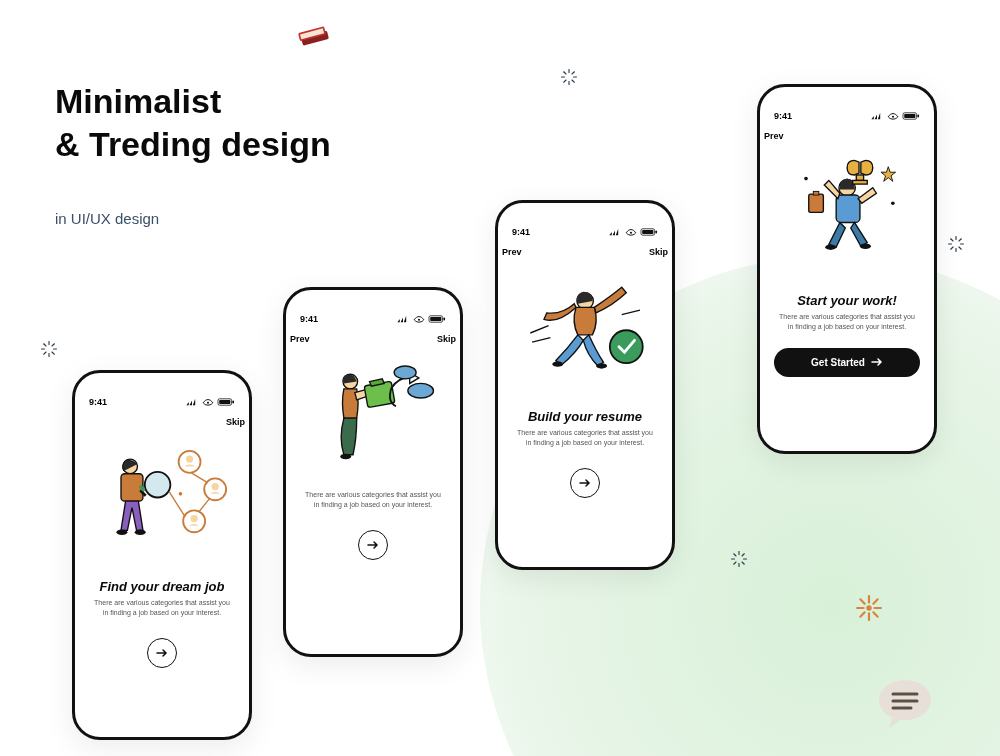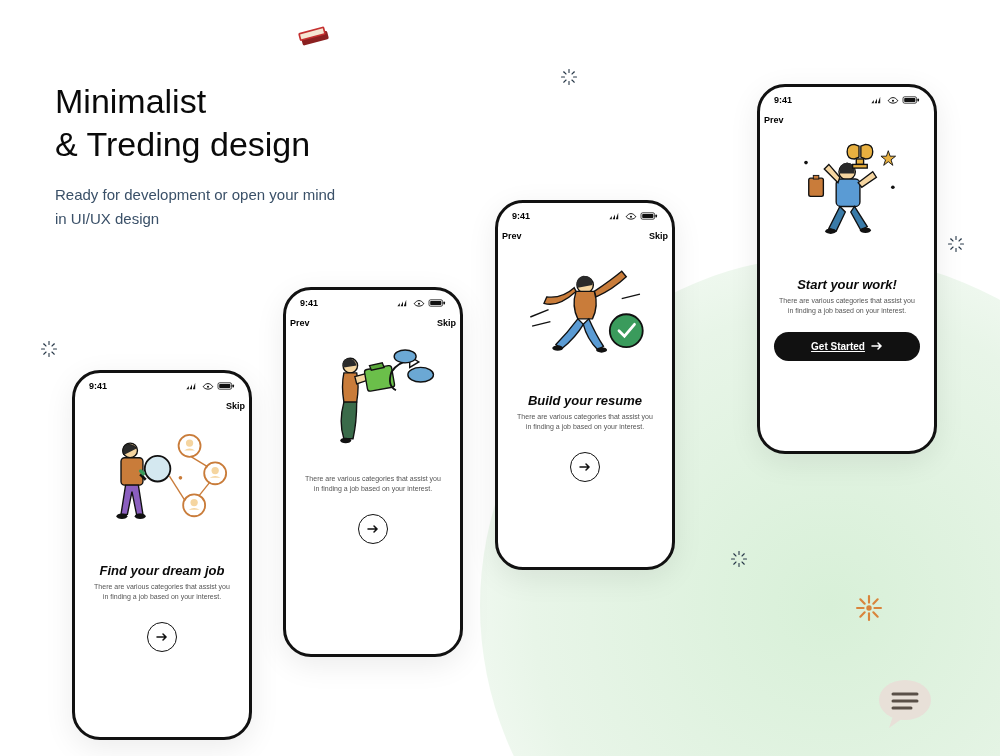--- a/index.html
+++ b/index.html
@@ -22,21 +22,21 @@
   z-index: 0;
 }
 .heading {
   position: absolute;
   left: 55px;
   top: 80px;
   z-index: 10;
 }
 .heading h1 {
   font-size: 34px;
-  font-weight: 400;
+  font-weight: 700;
   color: #0a0a0a;
   line-height: 1.25;
 }
 .heading p {
   margin-top: 18px;
   font-size: 15px;
   color: #3a5068;
   line-height: 1.6;
 }
 .sparkle {
@@ -74,21 +74,21 @@
   overflow: hidden;
 }
 .phone-1 { left: 72px; top: 370px; }
 .phone-2 { left: 283px; top: 287px; }
 .phone-3 { left: 495px; top: 200px; }
 .phone-4 { left: 757px; top: 84px; }
 .status-bar {
   display: flex;
   justify-content: space-between;
   align-items: center;
-  padding: 8px 14px 4px;
+  padding: 24px 14px 4px;
   font-size: 9px;
   font-weight: 600;
 }
 .status-icons { display: flex; gap: 3px; align-items: center; }
 .status-icons svg { height: 8px; }
 .nav-row {
   display: flex;
   justify-content: space-between;
   padding: 6px 4px;
   font-size: 9px;
@@ -136,21 +136,20 @@
   padding: 9px 0;
   margin: 16px 14px 0;
   font-size: 10px;
   font-weight: 600;
   text-align: center;
   display: flex;
   align-items: center;
   justify-content: center;
   gap: 6px;
   cursor: pointer;
-  text-decoration: underline;
 }
 </style>
 </head>
 <body>
 
 <div class="bg-blob"></div>
 
 <div class="sparkle" style="left:560px;top:68px;">
   <svg viewBox="0 0 24 24">
       <g stroke="#2a3a4a" stroke-width="1.5" stroke-linecap="round">
@@ -242,21 +241,21 @@
       <line x1="18" y1="32" x2="36" y2="32" stroke="#5a5048" stroke-width="3" stroke-linecap="round"></line>
     </svg>
 </div>
 
 <div class="heading">
   <h1>
     <span>Minimalist</span><br>
     <span>&amp; Treding design</span>
   </h1>
   <p>
-    <span>Ready for development or open your mind</span><br>
+    <br>
     <span>in UI/UX design</span>
   </p>
 </div>
 
 <div class="phone phone-1">
   <div class="status-bar">
     <span>9:41</span>
     <span class="status-icons">
       <svg viewBox="0 0 16 10" width="14">
           <path d="M1 9 L4 5 L4 9 Z M5 9 L8 3 L8 9 Z M9 9 L12 1 L12 9 Z" fill="#111"></path>

